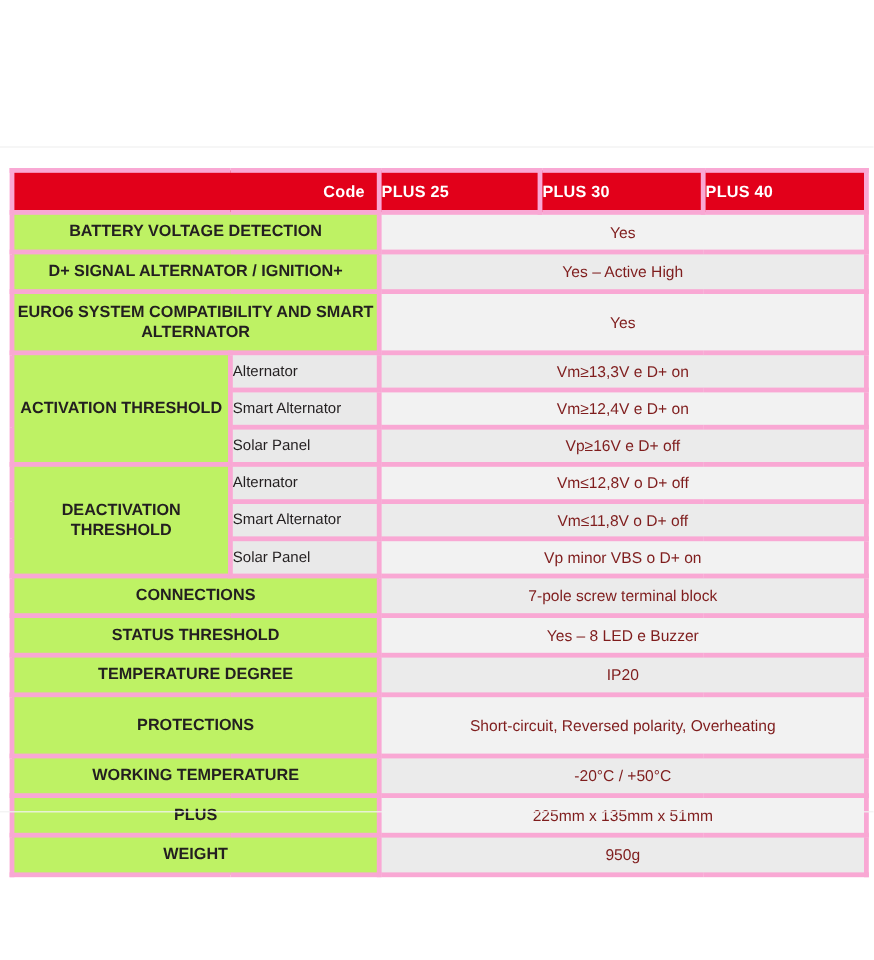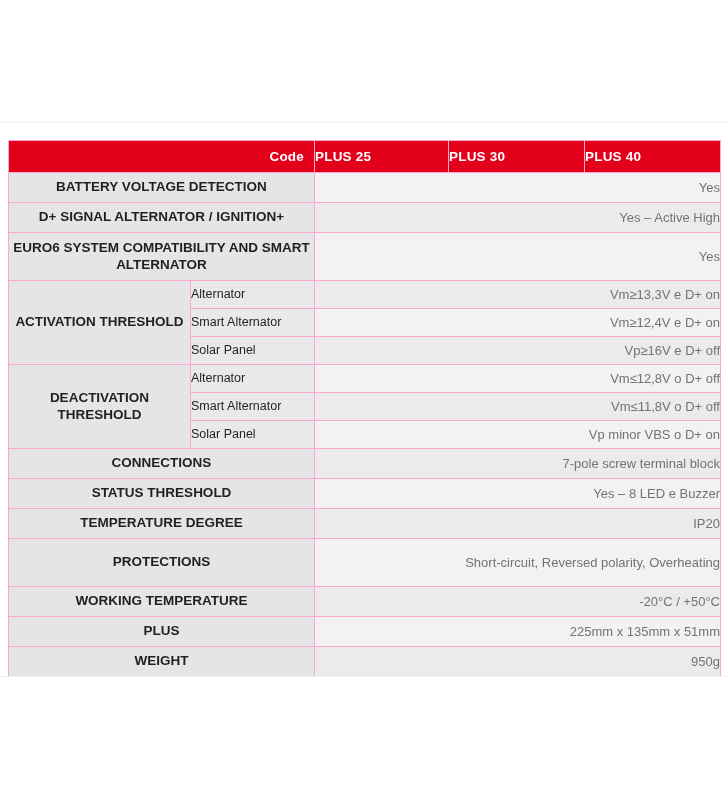--- a/index.html
+++ b/index.html
@@ -32,21 +32,21 @@
     width: 712px;
   }
 
   table.spec {
     border-collapse: collapse;
     width: 712px;
     table-layout: fixed;
   }
 
   table.spec td {
-    border: 1px solid #f9a8d4;
+    border: 4px solid #f9a8d4;
     padding: 0;
     vertical-align: middle;
   }
 
   
   .hdr td {
     background: #e2001a;
     color: #ffffff;
     font-weight: bold;
     font-size: 13.5px;
@@ -54,21 +54,21 @@
     height: 31px;
     text-align: left;
   }
   .hdr td.code-cell {
     text-align: right;
     padding-right: 10px;
   }
 
   
   .lbl {
-    background: #e5e5e5;
+    background: #bef264;
     font-weight: bold;
     font-size: 13.5px;
     text-align: center;
     padding: 6px 8px;
     line-height: 1.25;
     color: #231f20;
   }
   .lbl.group {
     font-size: 13.5px;
   }
@@ -78,24 +78,24 @@
     text-align: left;
     padding: 4px 6px;
     color: #231f20;
     line-height: 1.2;
   }
 
   
   .val {
     background: #f2f2f2;
     font-size: 13px;
-    text-align: right;
+    text-align: center;
     padding: 7px 8px;
     line-height: 1.35;
-    color: #737373;
+    color: #7f1d1d;
   }
   .val.alt {
     background: #ebebeb;
   }
 
   .row-h-1 { height: 29px; }
   .row-h-2 { height: 47px; }
   .row-h-sub { height: 27px; }
 
   

